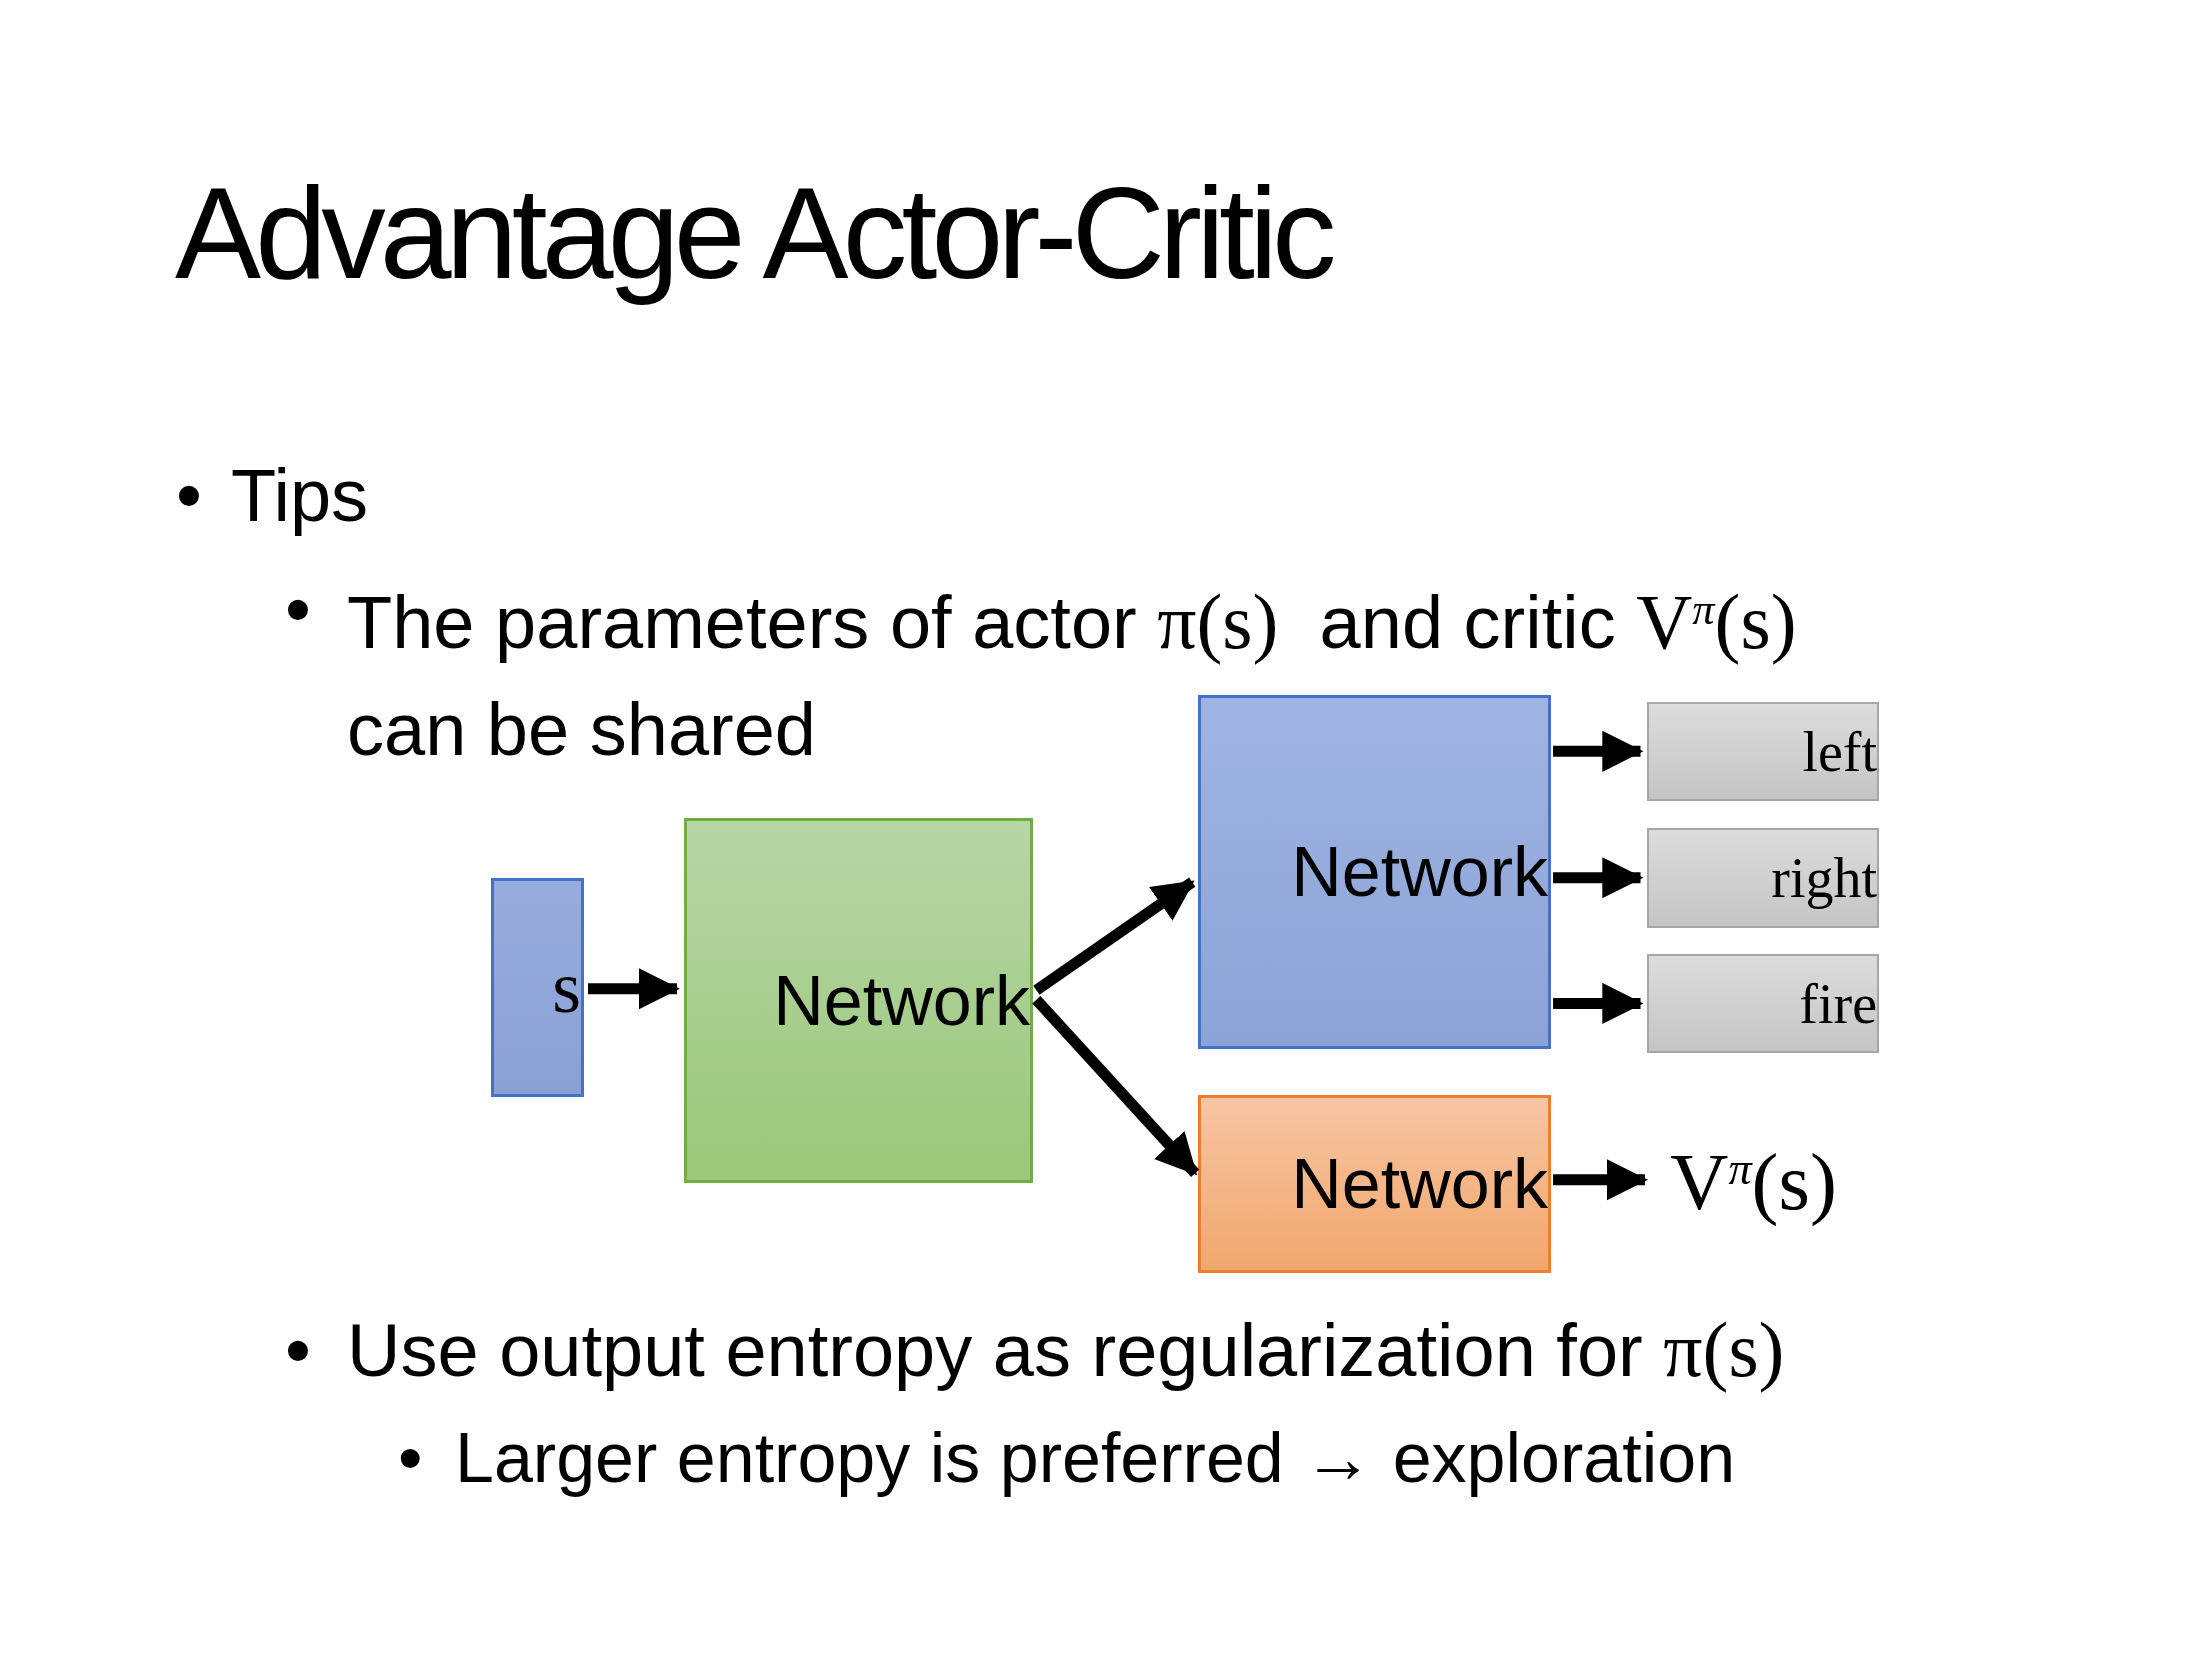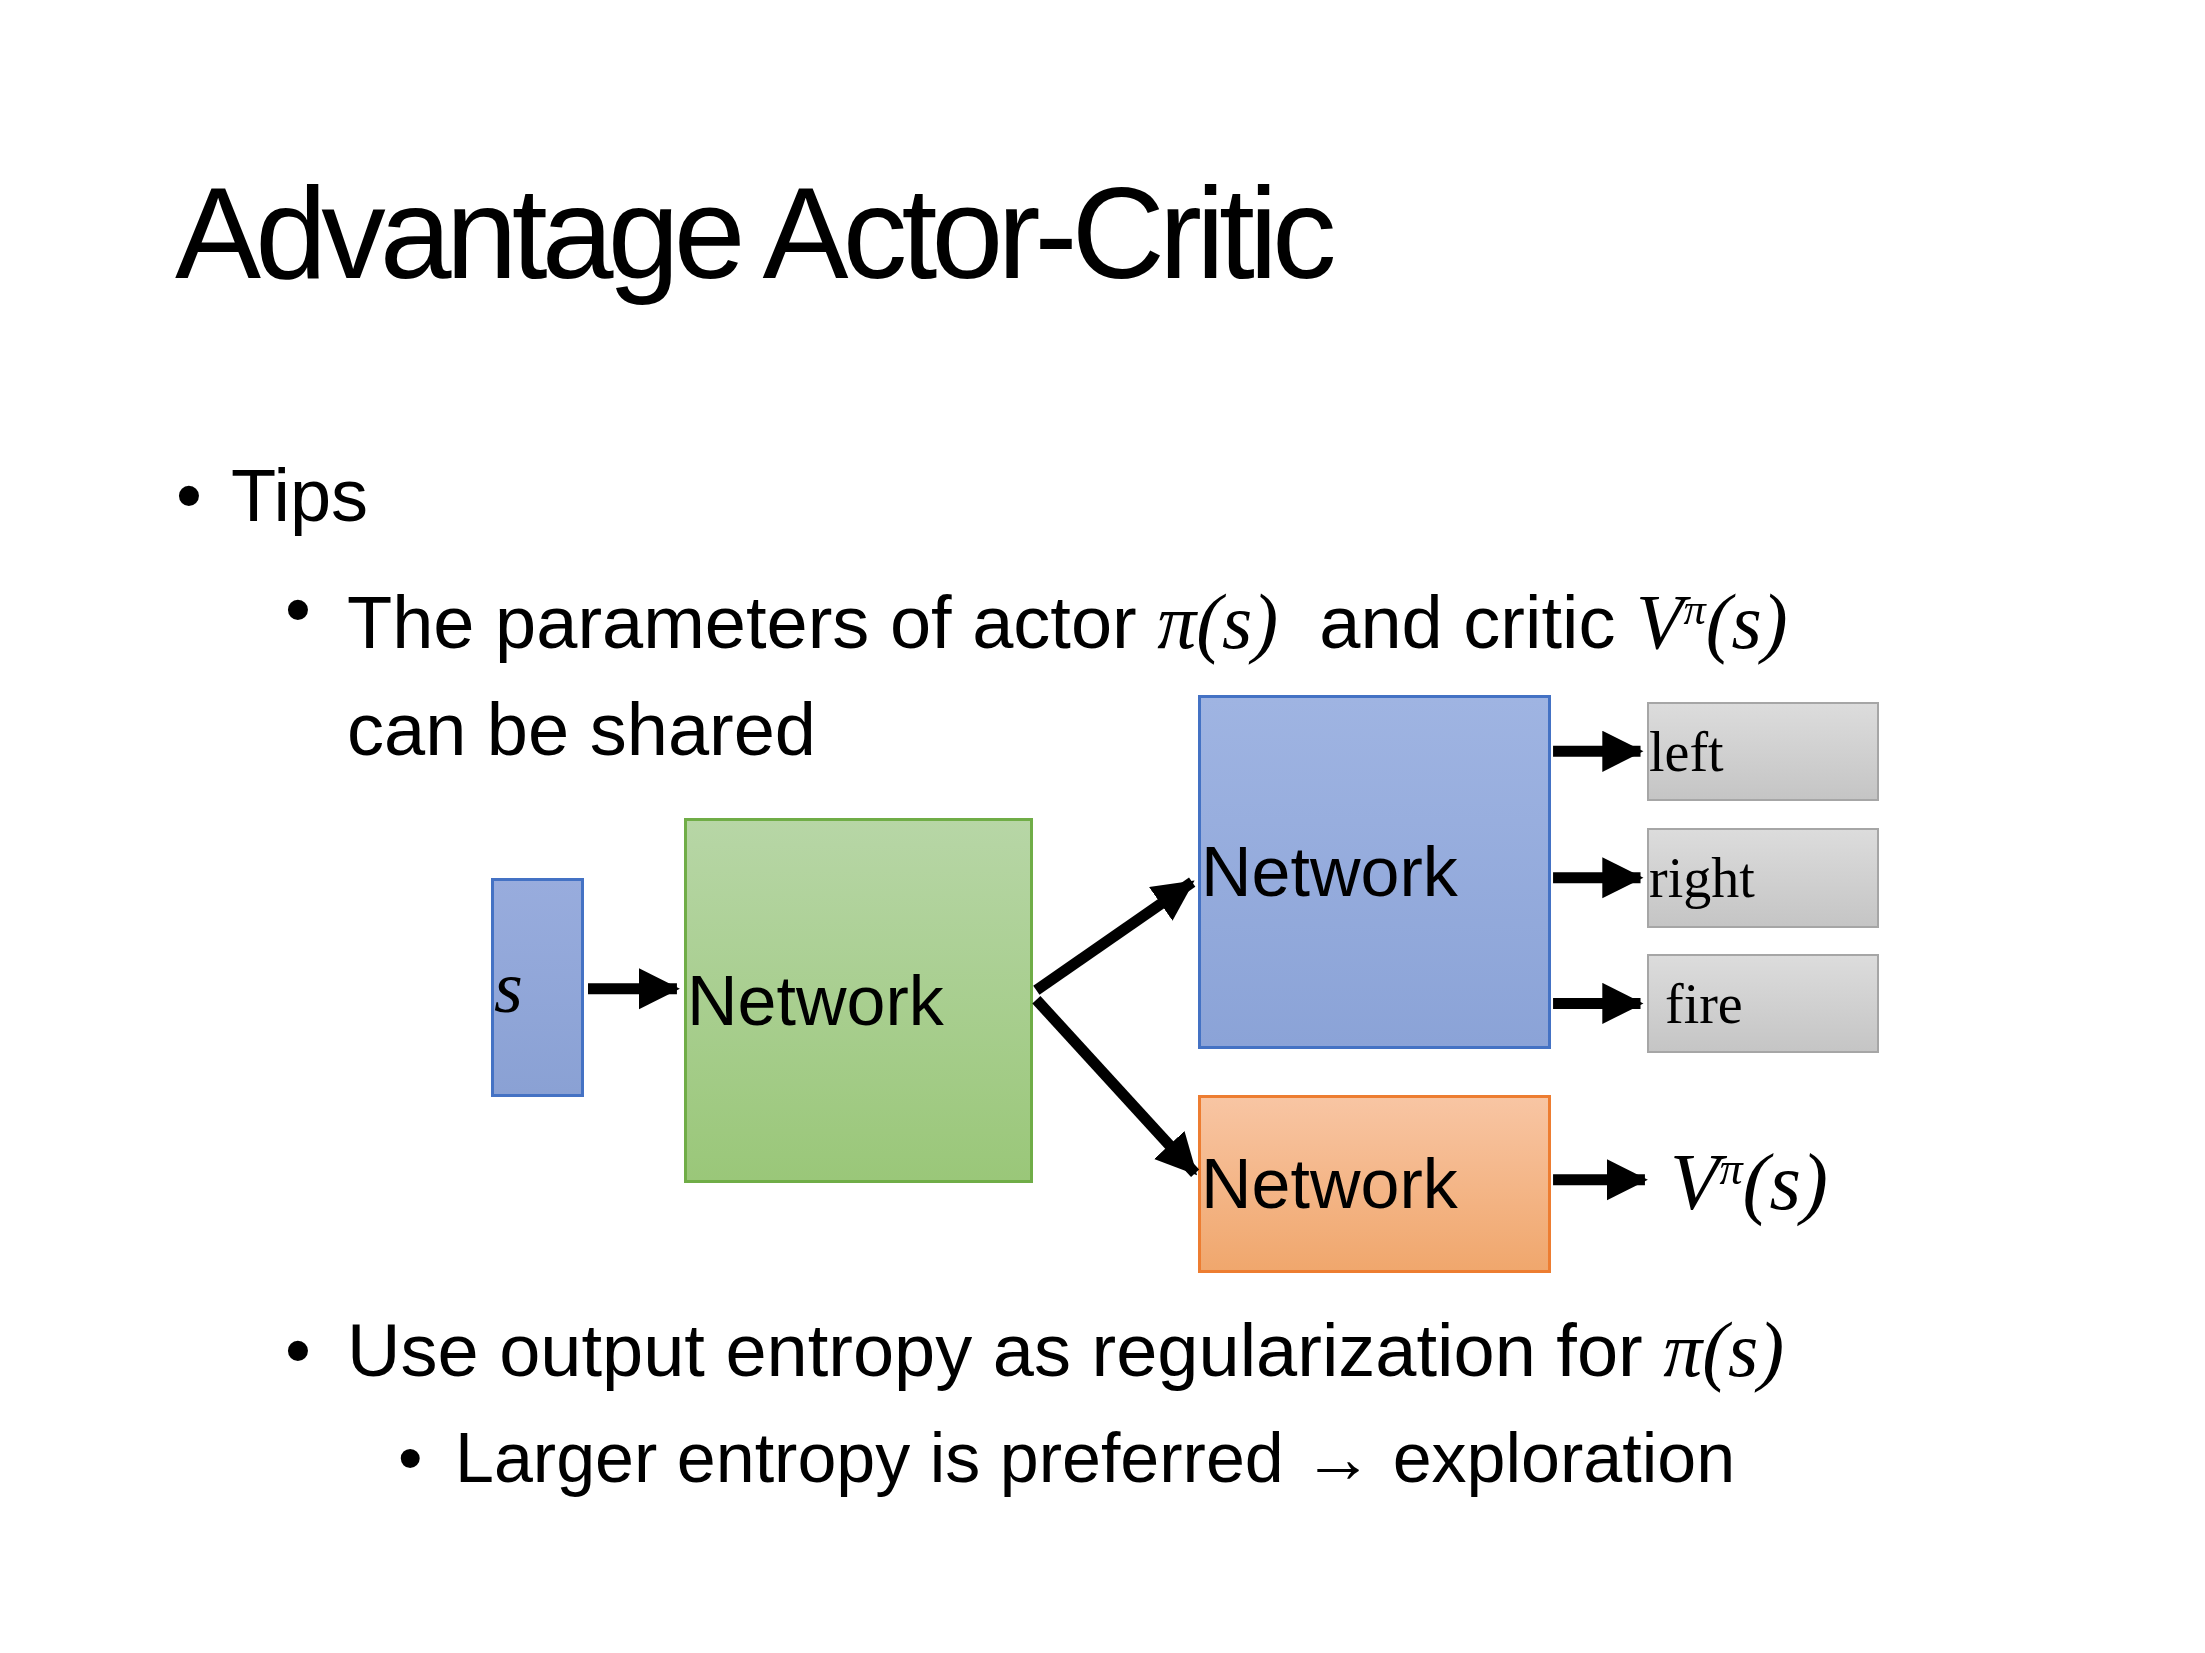--- a/index.html
+++ b/index.html
@@ -12,26 +12,26 @@
 
   .row{position:absolute;font-size:74px;line-height:107px;}
   .row .bullet{position:absolute;left:0;top:0;}
   .row-tips{left:176px;top:452px;line-height:88px;padding-left:55px;}
   .row-shared{left:285px;top:556px;padding-left:62px;}
   .row-entropy{left:285px;top:1297px;padding-left:62px;white-space:nowrap;}
   .row-larger{left:398px;top:1414px;padding-left:57px;font-size:70px;line-height:88px;white-space:nowrap;}
   .nowrap{white-space:nowrap;}
   .pre{white-space:pre;}
 
-  .math{font-family:"Liberation Serif","DejaVu Serif",serif;font-style:italic;font-size:1.05em;}
+  .math{font-family:"Liberation Serif","DejaVu Serif",serif;font-size:1.05em;}
   .msup{font-family:"Liberation Serif","DejaVu Serif",serif;font-style:italic;
         font-size:.60em;vertical-align:.55em;}
 
   
-  .box{position:absolute;display:flex;align-items:center;justify-content:flex-start;
+  .box{position:absolute;display:flex;align-items:center;justify-content:flex-end;
        box-sizing:border-box;}
   .state-box{left:491px;top:878px;width:93px;height:219px;
        background:linear-gradient(180deg,var(--state_fill_top),var(--state_fill_bottom));
        border:3.7px solid var(--state_border);}
   .shared-box{left:684px;top:818px;width:349px;height:365px;
        background:linear-gradient(180deg,var(--shared_fill_top),var(--shared_fill_bottom));
        border:3.7px solid var(--shared_border);}
   .actor-box{left:1198px;top:695px;width:353px;height:354px;
        background:linear-gradient(180deg,var(--actor_fill_top),var(--actor_fill_bottom));
        border:3.7px solid var(--actor_border);}

